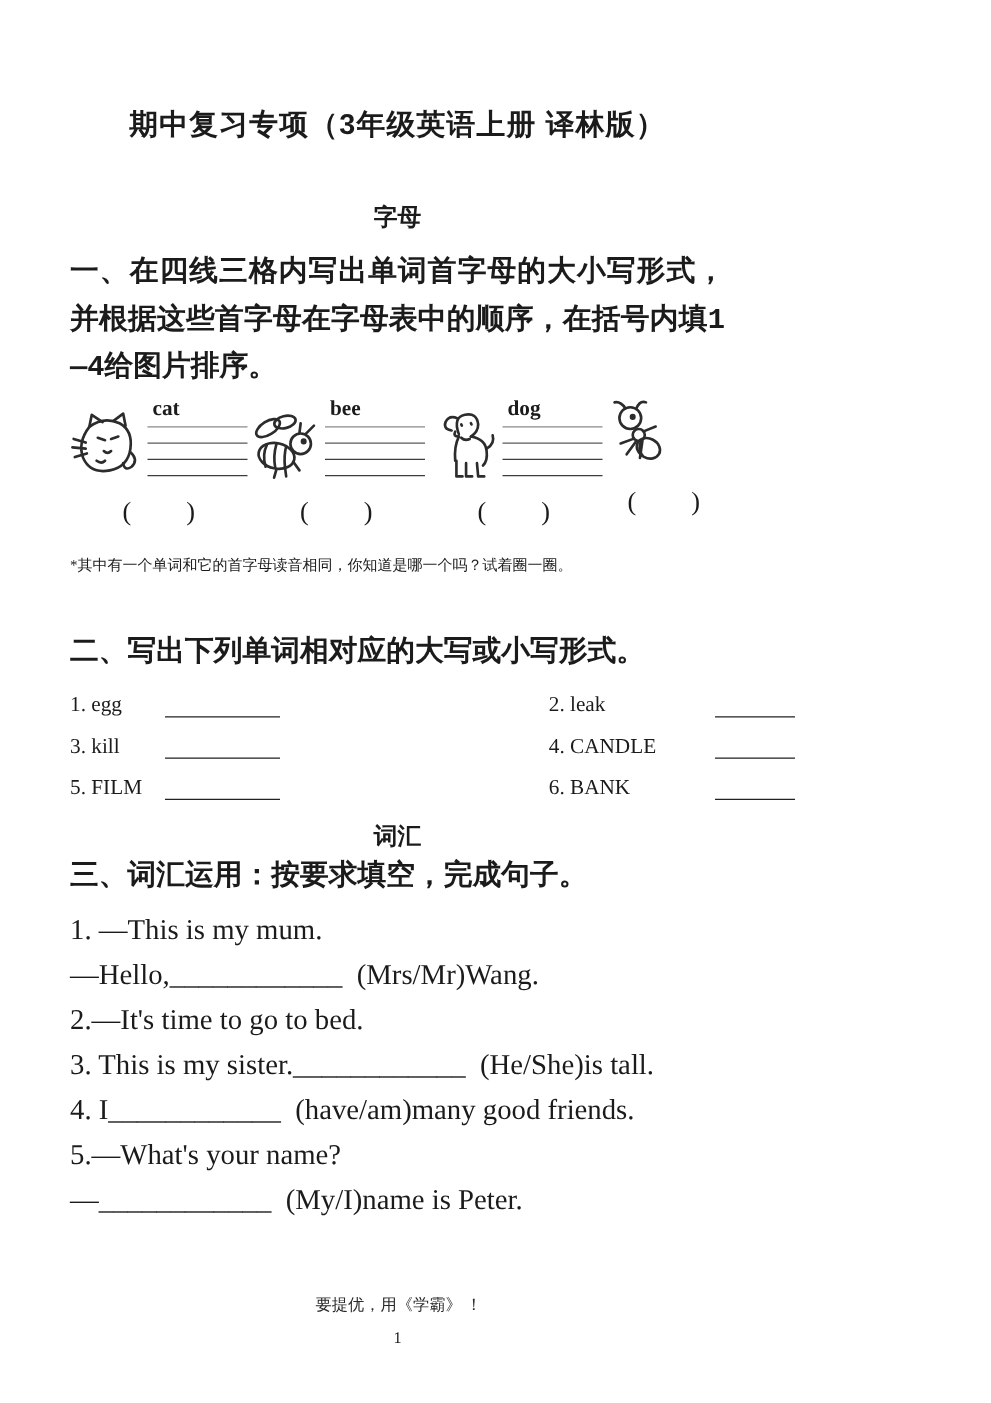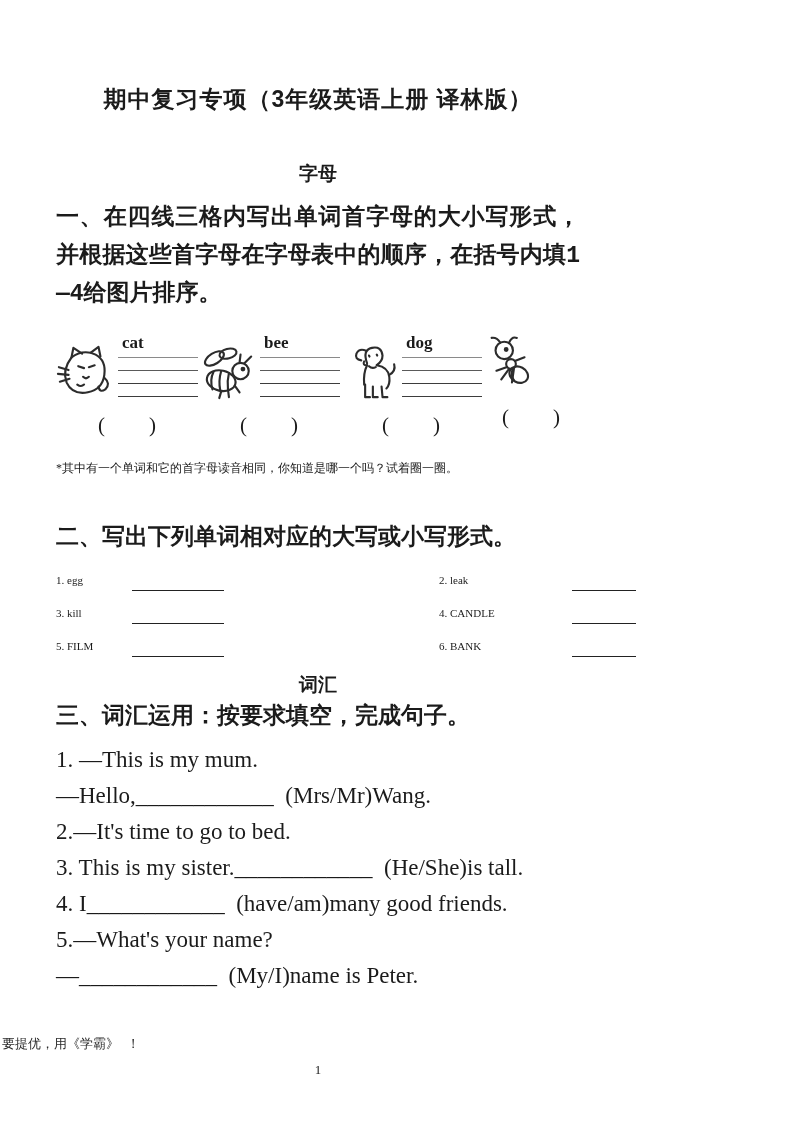--- a/index.html
+++ b/index.html
@@ -38,21 +38,21 @@
     font-size: 23px;
     line-height: 38px;
     text-align: justify;
   }
   .prompt-one { margin-top: 12px; }
   .prompt-two { margin-top: 42px; }
   .prompt-three { margin-top: 0; }
 
   
   .pictures-row {
-    margin-top: 20px;
+    margin-top: 4px;
     display: flex;
     justify-content: space-between;
   }
   .pic-cell { width: 148px; }
   .pic-main { display: flex; align-items: flex-end; }
   .animal-icon { flex: 0 0 58px; height: 62px; display: block; }
   .animal-icon svg { width: 58px; height: 62px; display: block; }
   .grid-wrap { flex: 1; margin-left: 4px; }
   .pic-label {
     font-size: 17px;
@@ -75,40 +75,40 @@
 
   .note { margin-top: 22px; font-size: 12px; }
 
   
   .word-grid {
     margin-top: 12px;
     display: grid;
     grid-template-columns: 383px 1fr;
     row-gap: 11px;
   }
-  .word-item { display: flex; align-items: flex-end; font-size: 11px; line-height: 22px; }
+  .word-item { display: flex; font-size: 17px; line-height: 22px; }
   .word-label { display: inline-block; }
   .word-item.col-left  .word-label { width: 76px; }
   .word-item.col-right .word-label { width: 133px; }
   .word-blank { display: inline-block; height: 20px; border-bottom: 1.4px solid #222; }
   .word-item.col-left  .word-blank { width: 92px; }
   .word-item.col-right .word-blank { width: 135px; }
 
   .subprompt { margin-top: 14px; font-size: 17px; }
 
   .sentences { margin-top: 6px; }
   .sentence { font-size: 23px; line-height: 36px; white-space: pre-wrap; }
 
   .footer {
     position: absolute;
     top: 1035px;
     left: 2px; right: 0;
+    text-align: center;
     font-size: 13px;
     color: #2a2a2a;
-    font-family: Liberation Mono, monospace;
   }
   .page-number {
     position: absolute;
     top: 1062px;
     left: 0; right: 0;
     text-align: center;
     font-size: 13px;
   }
 
   .doodle { stroke: #2c2c2c; stroke-width: 2.2; fill: none; stroke-linecap: round; stroke-linejoin: round; }

